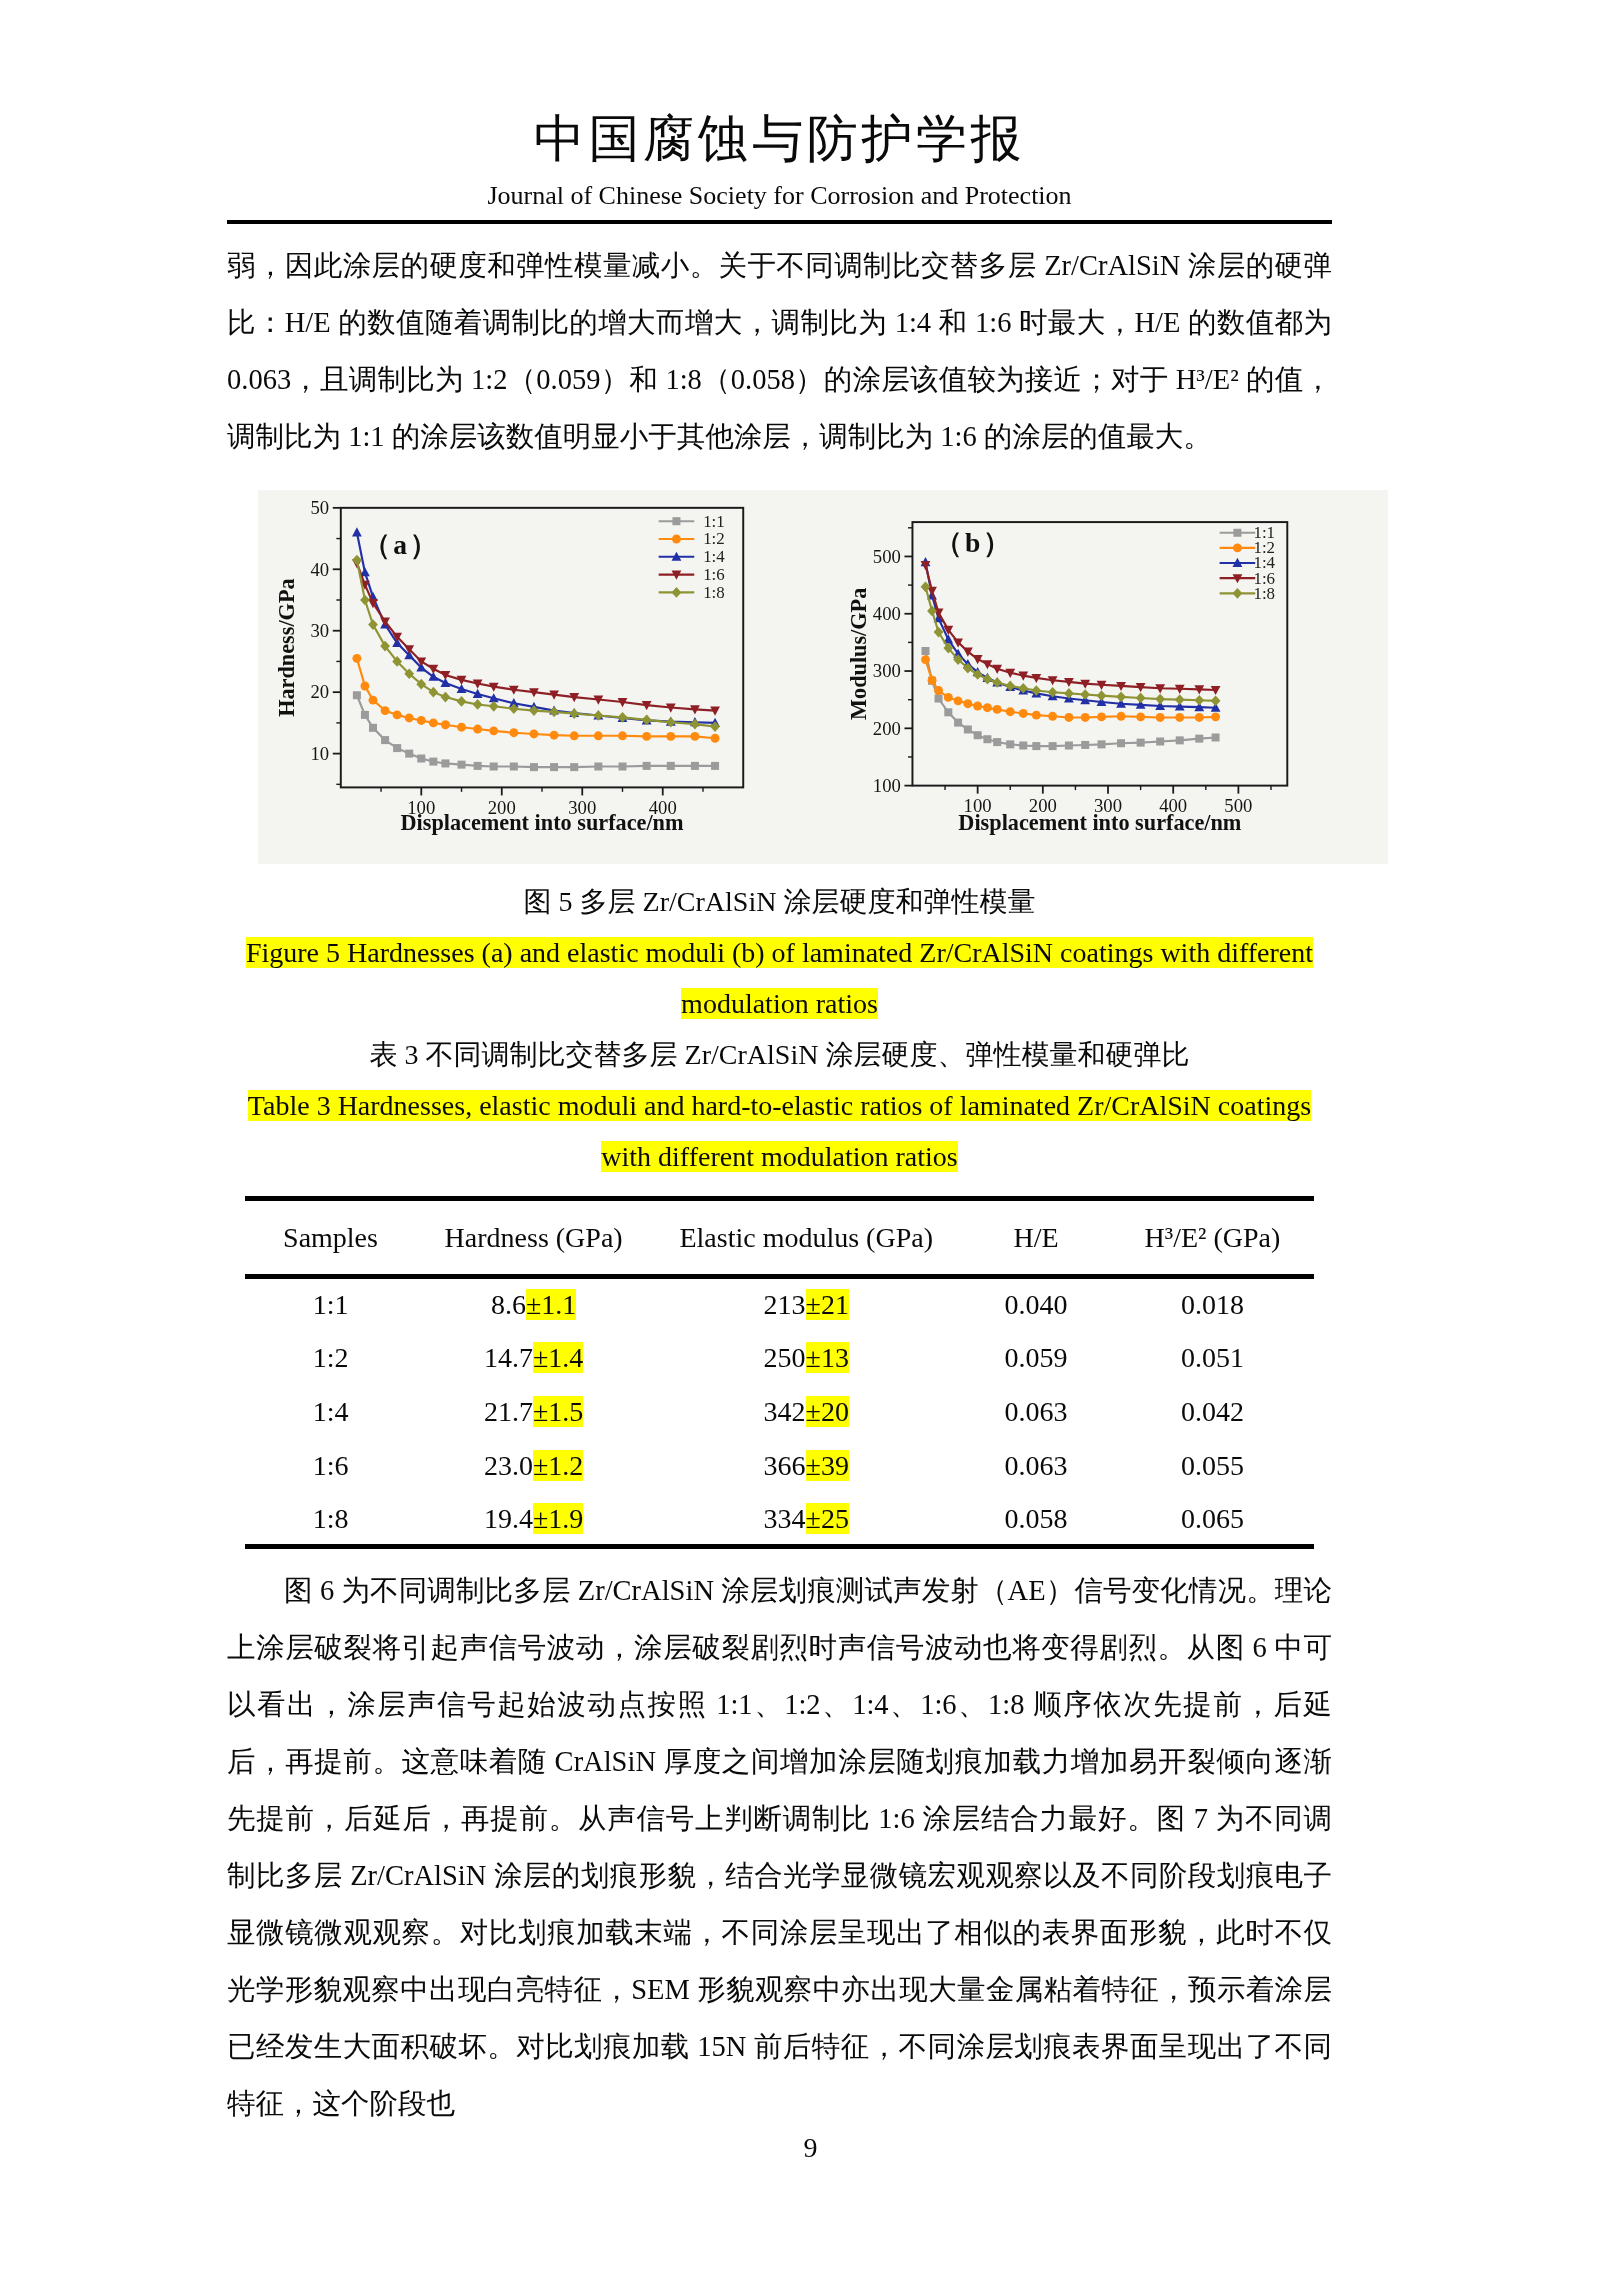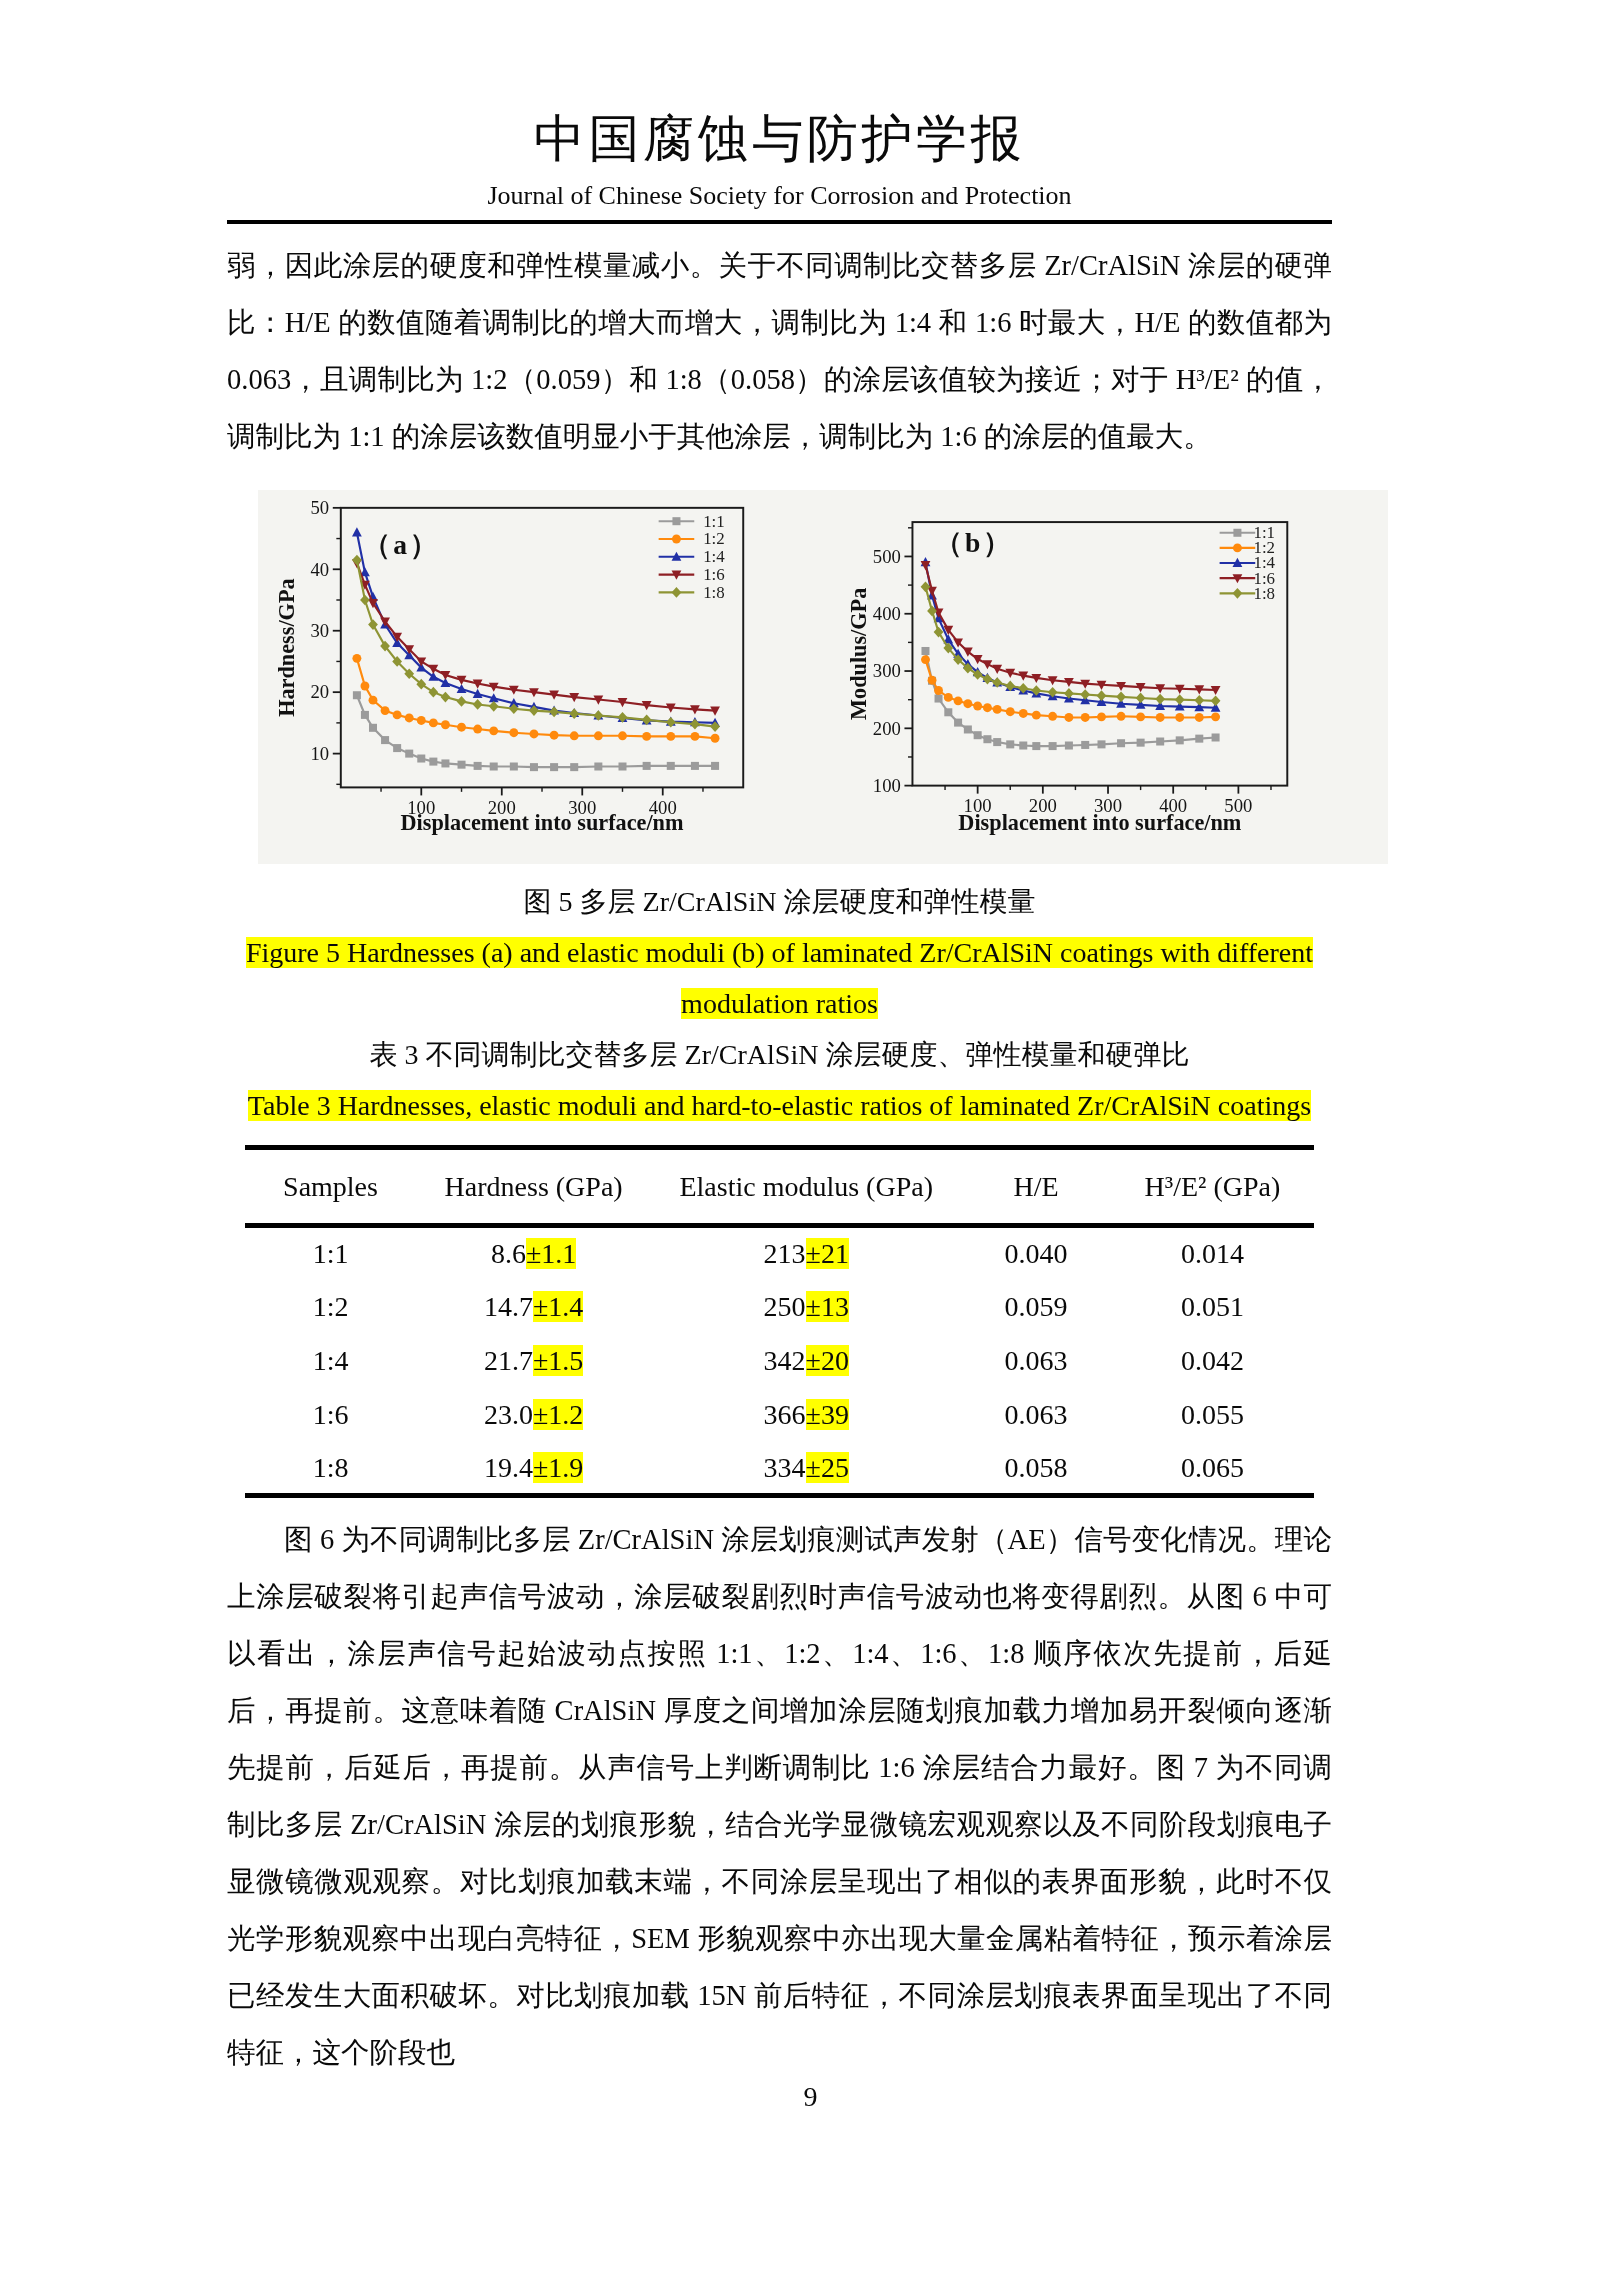--- a/index.html
+++ b/index.html
@@ -414,20 +414,21 @@
           <text x="470" y="122" class="leg">1:8</text>
         </g>
       </svg>
   </div>
 
   <div class="caption first">图 5 多层 Zr/CrAlSiN 涂层硬度和弹性模量</div>
   <div class="caption"><span class="hl">Figure 5 Hardnesses (a) and elastic moduli  (b) of laminated Zr/CrAlSiN coatings with different</span></div>
   <div class="caption"><span class="hl">modulation ratios</span></div>
   <div class="caption">表 3 不同调制比交替多层 Zr/CrAlSiN 涂层硬度、弹性模量和硬弹比</div>
   <div class="caption"><span class="hl">Table 3 Hardnesses, elastic moduli and hard-to-elastic ratios of laminated Zr/CrAlSiN coatings</span></div>
+  <div class="caption"><span class="hl">with different modulation ratios</span></div>
 
   <table class="results">
     <colgroup>
       <col style="width:16%">
         <col style="width:22%">
         <col style="width:29%">
         <col style="width:14%">
         <col style="width:19%">
     </colgroup>
     <thead>
@@ -438,21 +439,21 @@
         <th>H/E</th>
         <th>H³/E² (GPa)</th>
       </tr>
     </thead>
     <tbody>
         <tr>
           <td>1:1</td>
           <td>8.6<span class="hl">±1.1</span></td>
           <td>213<span class="hl">±21</span></td>
           <td>0.040</td>
-          <td>0.014</td>
+          <td>0.018</td>
         </tr>
         <tr>
           <td>1:2</td>
           <td>14.7<span class="hl">±1.4</span></td>
           <td>250<span class="hl">±13</span></td>
           <td>0.059</td>
           <td>0.051</td>
         </tr>
         <tr>
           <td>1:4</td>

